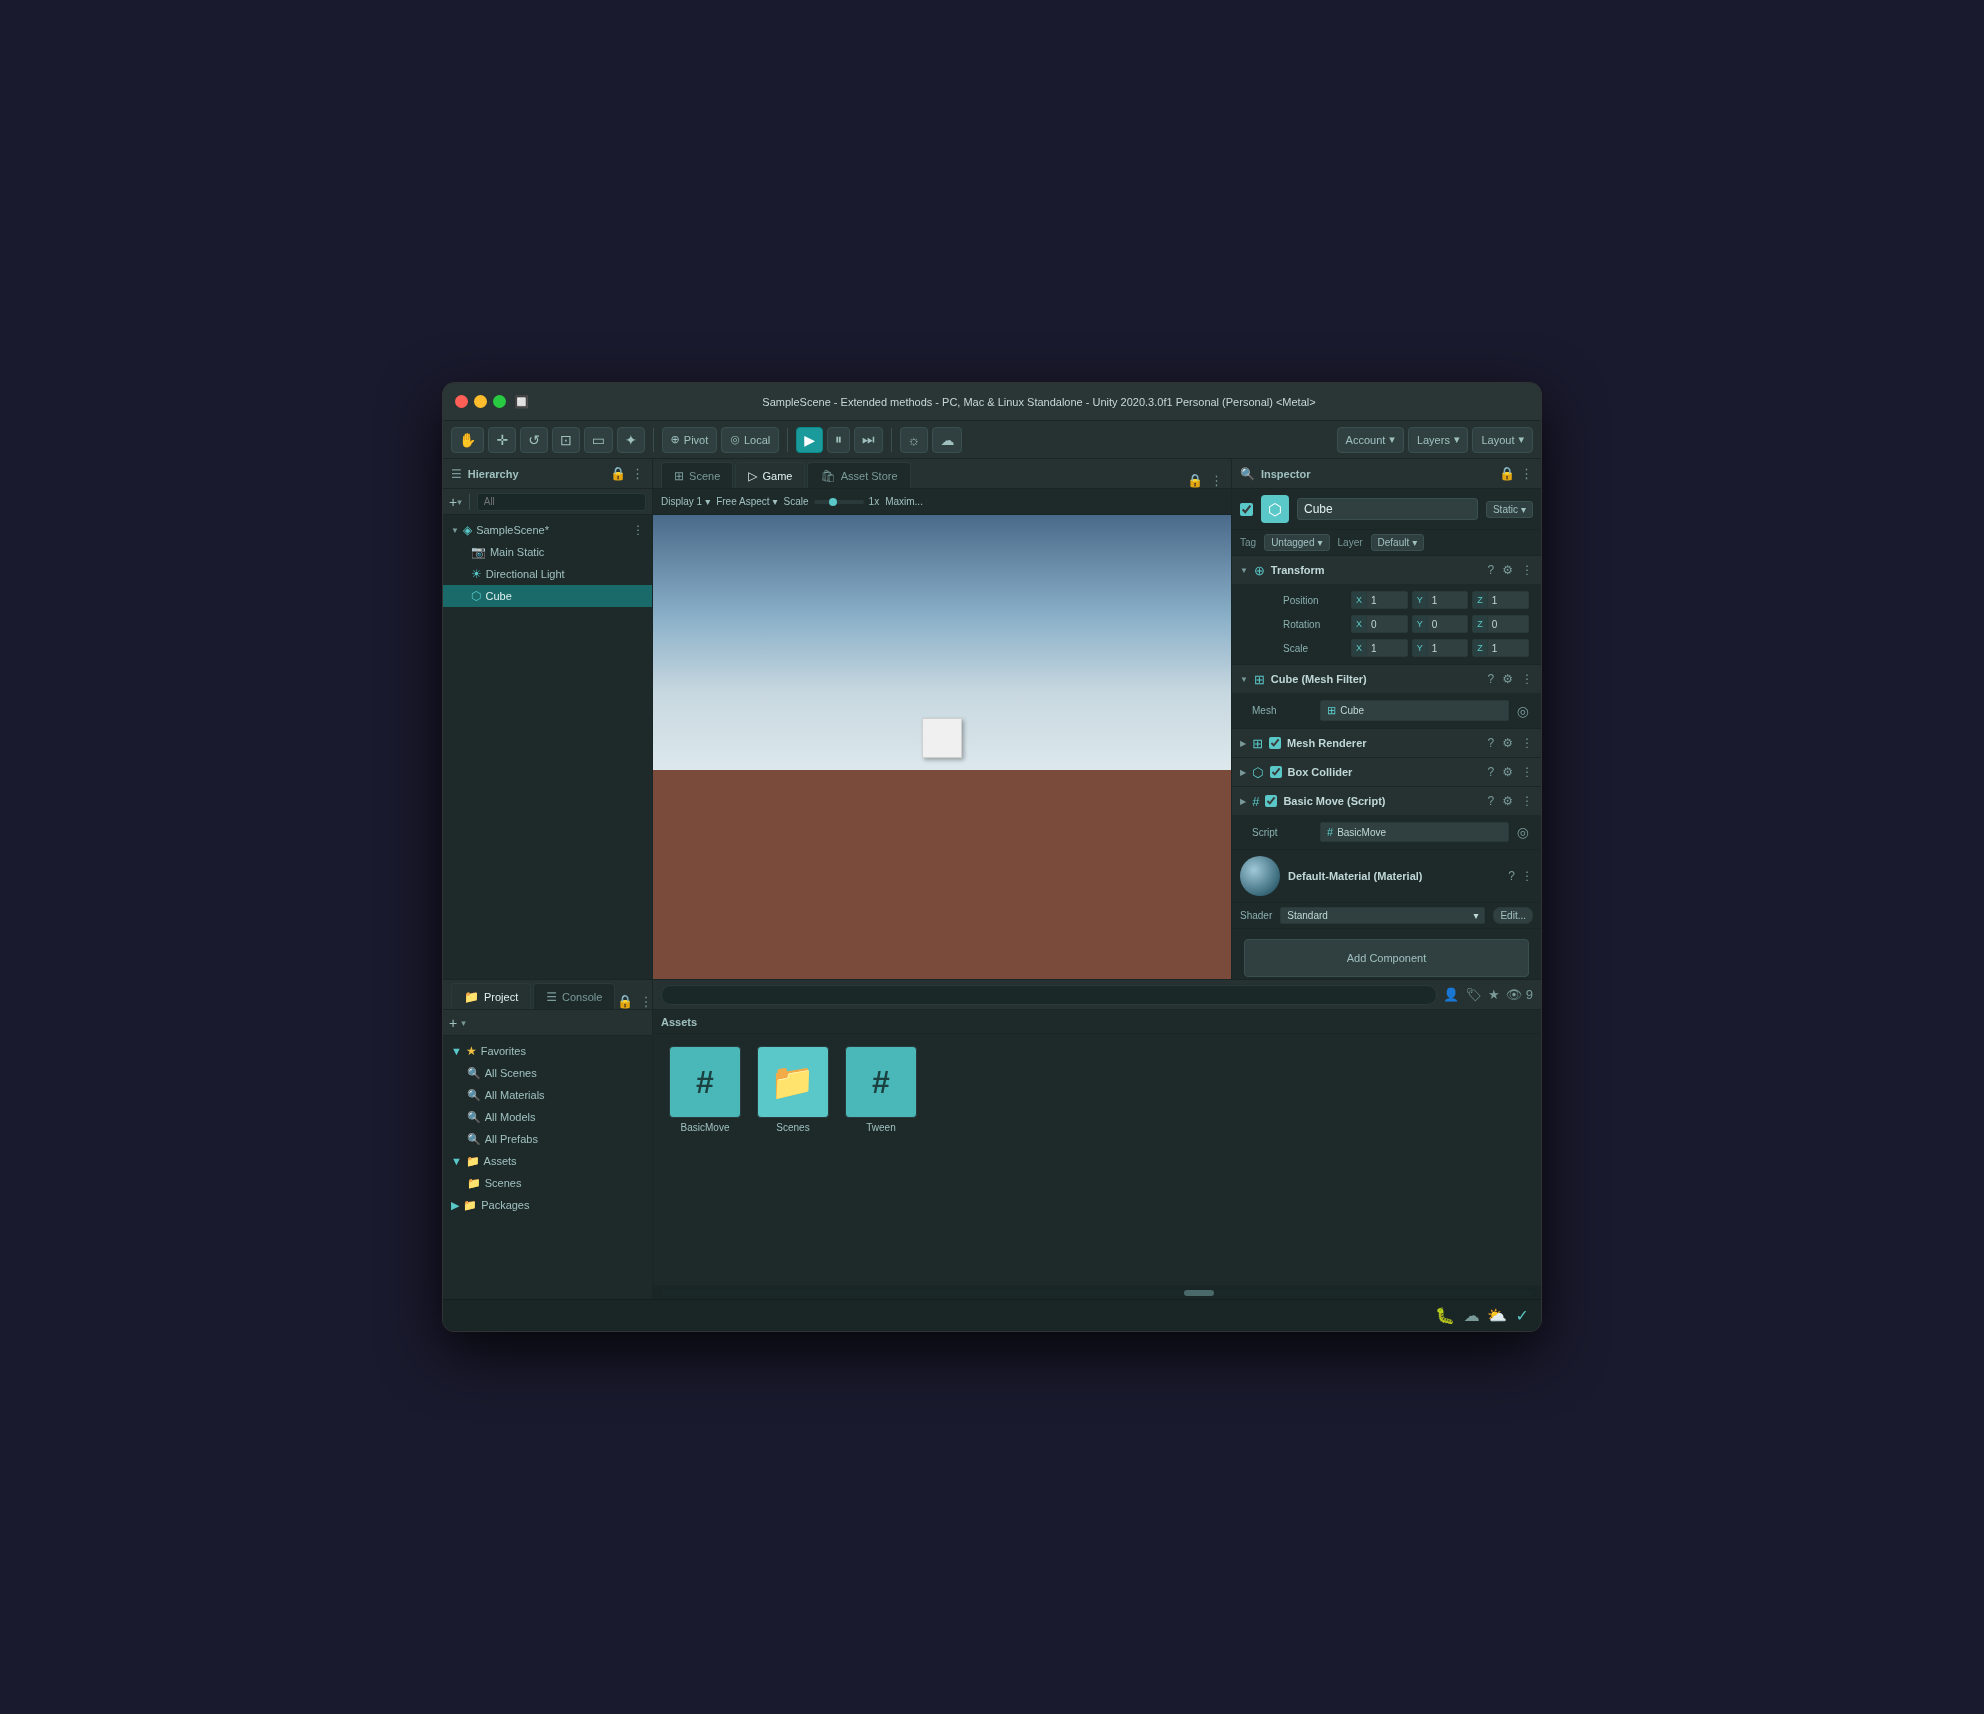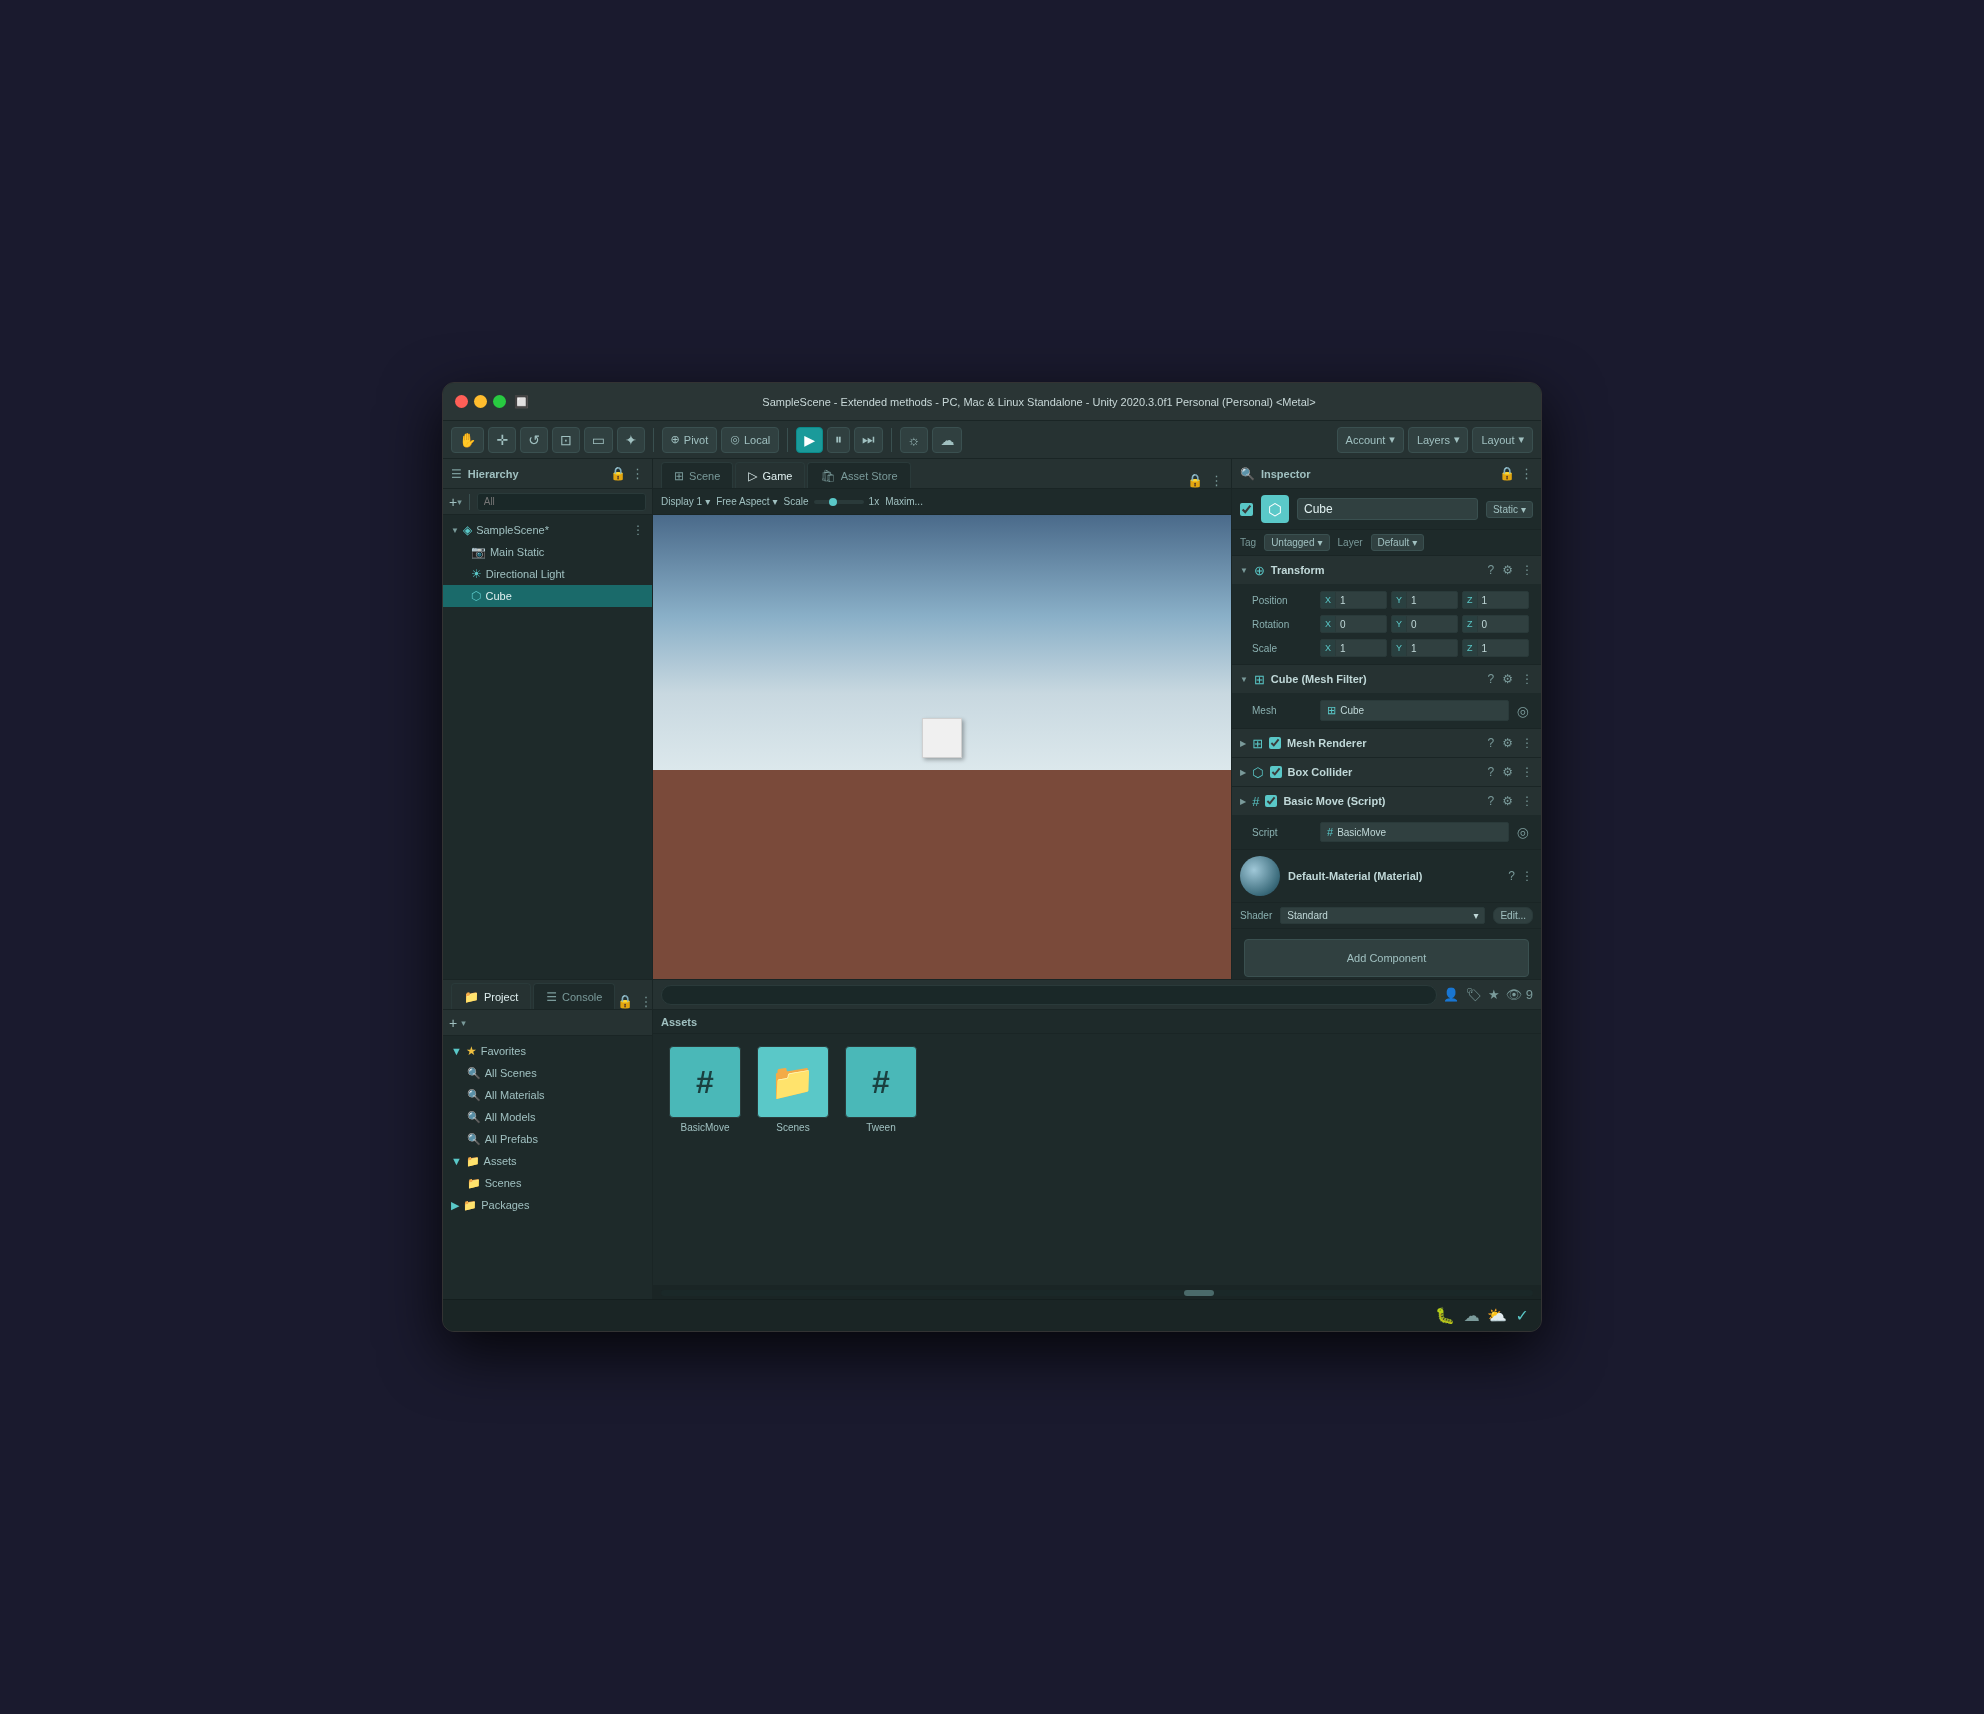--- a/index.html
+++ b/index.html
@@ -348,20 +348,21 @@
     .component-title { color: #c0d8d8; font-size: 11px; font-weight: 600; flex: 1; }
     .component-icon { font-size: 13px; color: #5ac8c8; }
     .component-actions { display: flex; gap: 8px; color: #7a9a9a; font-size: 12px; }
     .component-body { padding: 4px 0; }
     .prop-row {
       display: flex;
       align-items: center;
       padding: 3px 12px 3px 20px;
       gap: 8px;
       height: 24px;
+      margin-left: 31px;
     }
     .prop-label { color: #8ab0b0; font-size: 10px; width: 60px; flex-shrink: 0; }
     .prop-fields { display: flex; gap: 4px; flex: 1; }
     .prop-field {
       background: #304040;
       border: 1px solid #2a3a3a;
       border-radius: 2px;
       display: flex;
       align-items: center;
       height: 18px;

